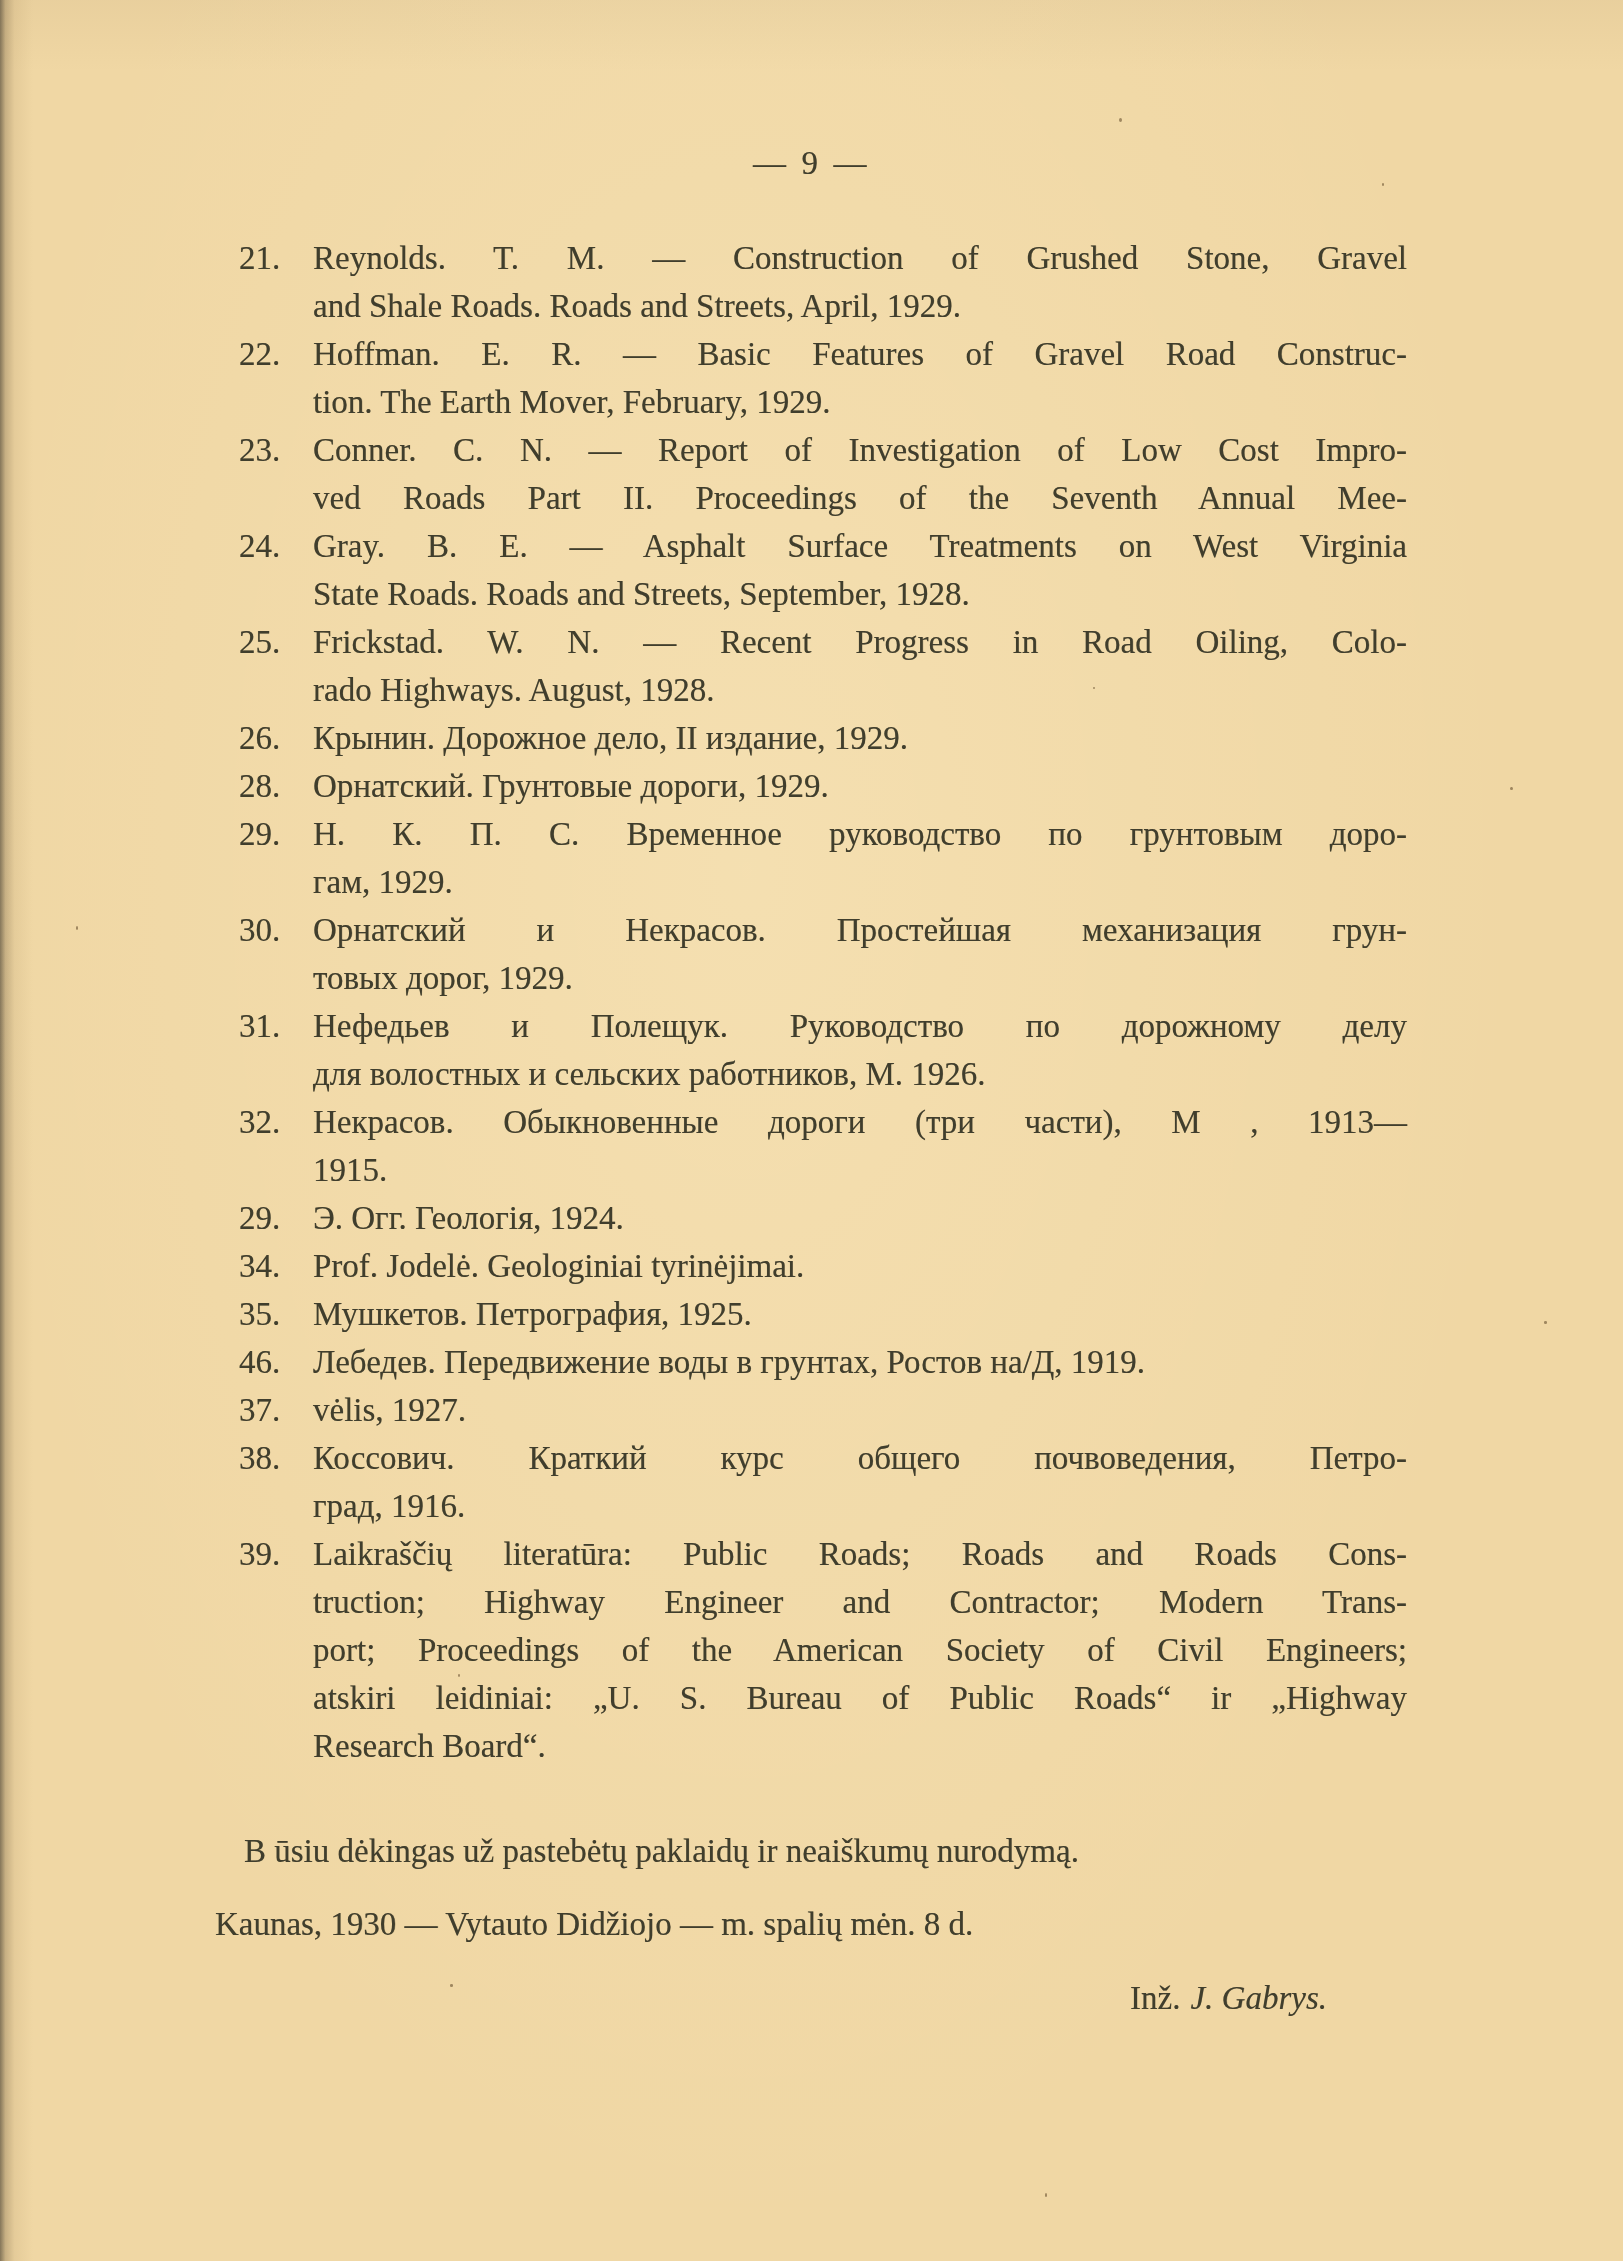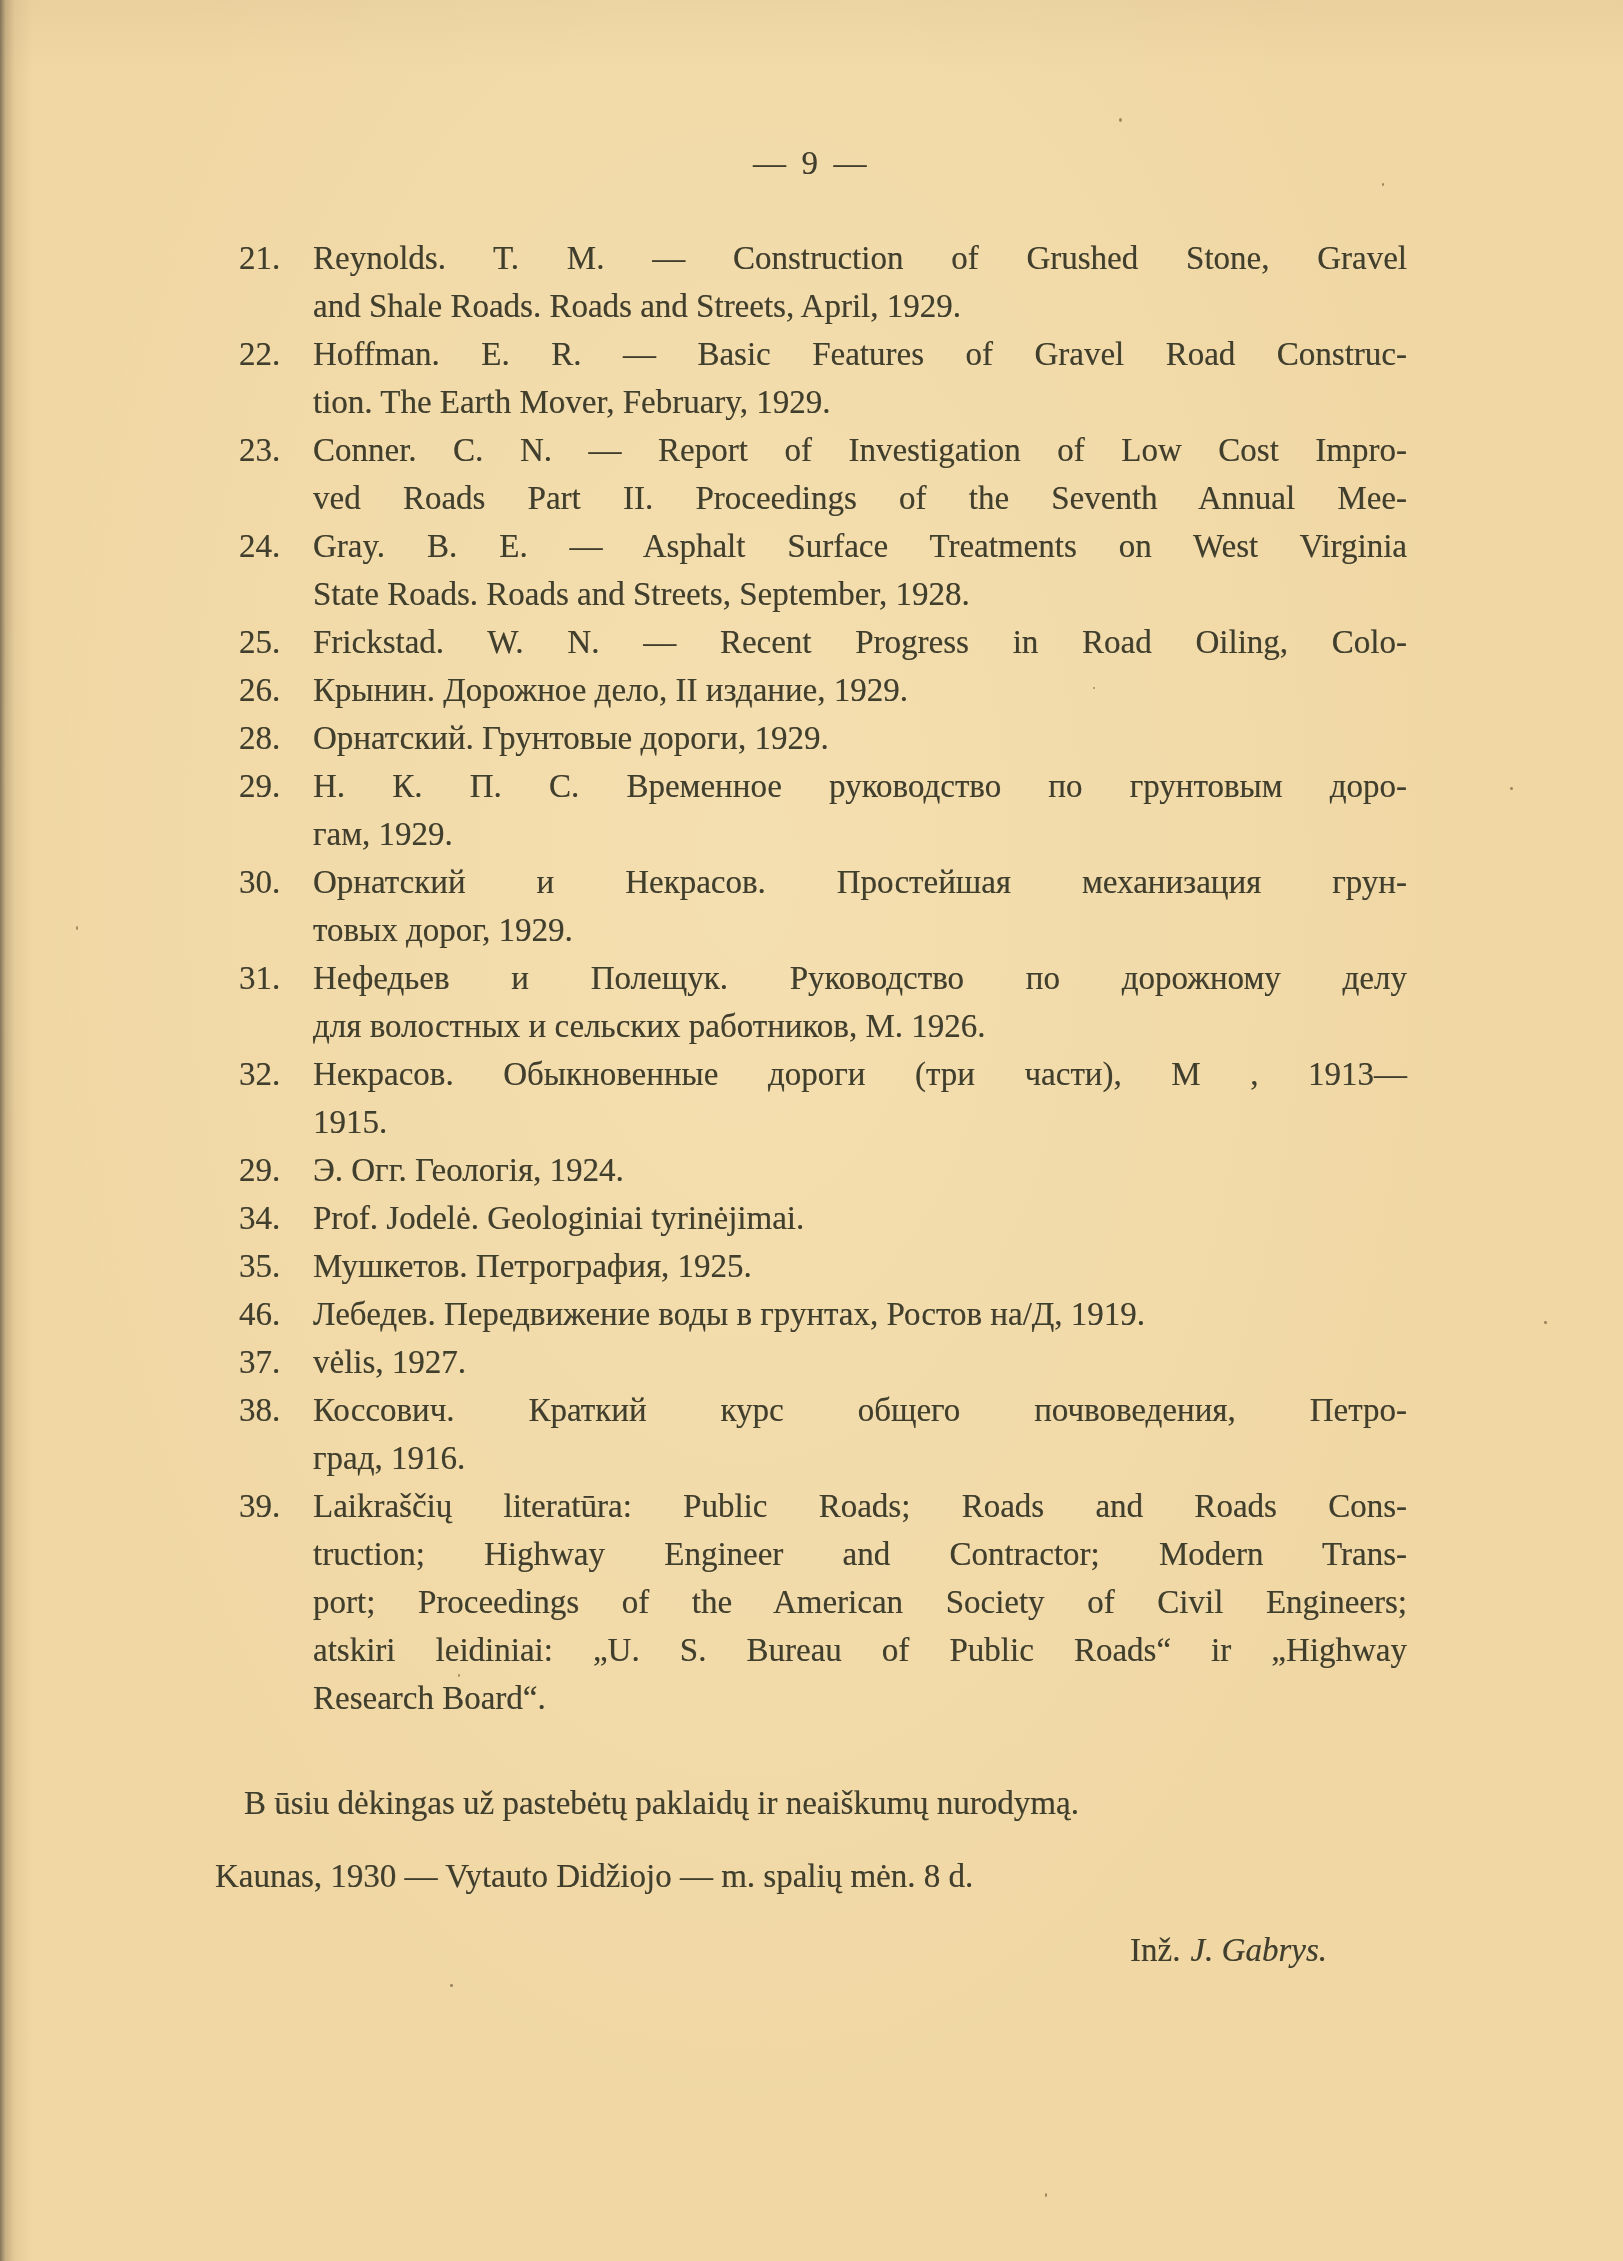--- a/index.html
+++ b/index.html
@@ -101,20 +101,21 @@
           <span class="num">24.</span>
           <div class="lines">
             <div class="line just">Gray. B. E. — Asphalt Surface Treatments on West Virginia</div>
             <div class="line">State Roads. Roads and Streets, September, 1928.</div>
           </div>
         </li>
         <li class="bib-item">
           <span class="num">25.</span>
           <div class="lines">
             <div class="line just">Frickstad. W. N. — Recent Progress in Road Oiling, Colo-</div>
+            <div class="line">rado Highways. August, 1928.</div>
           </div>
         </li>
         <li class="bib-item">
           <span class="num">26.</span>
           <div class="lines">
             <div class="line">Крынин. Дорожное дело, II издание, 1929.</div>
           </div>
         </li>
         <li class="bib-item">
           <span class="num">28.</span>

